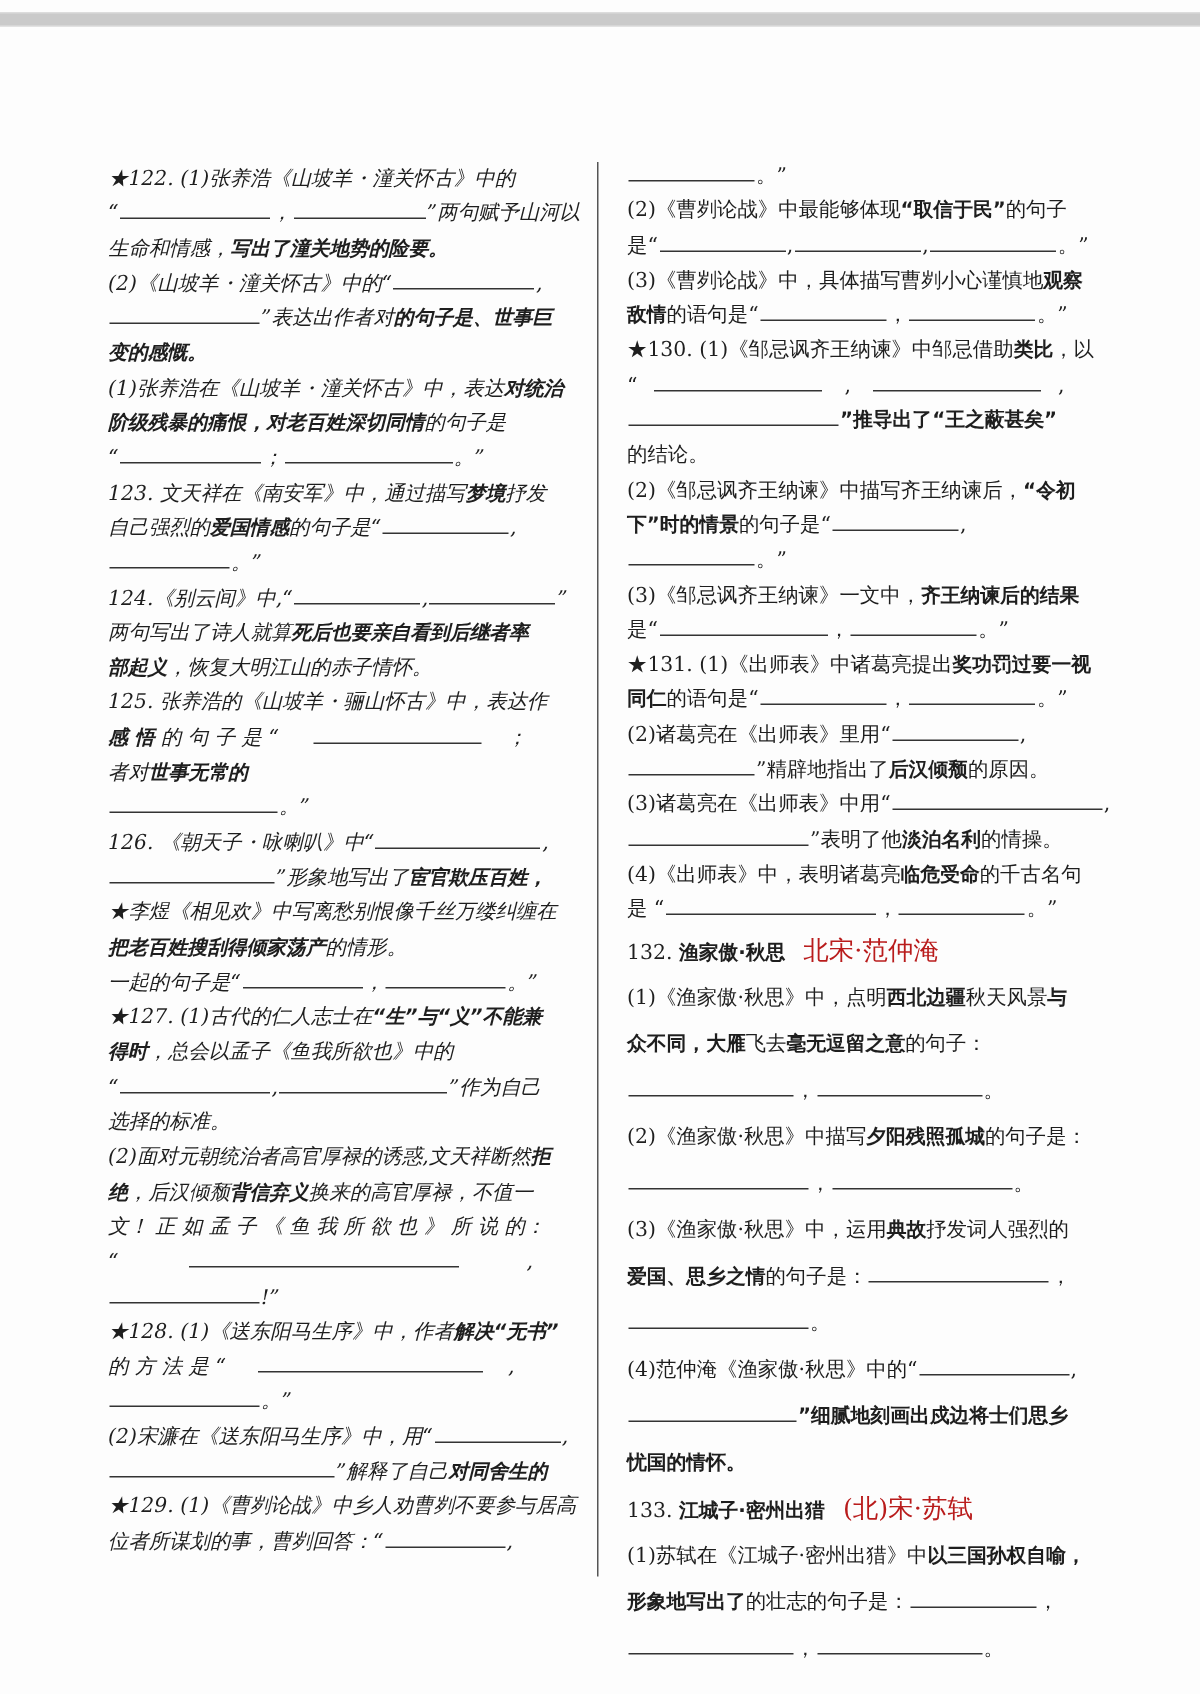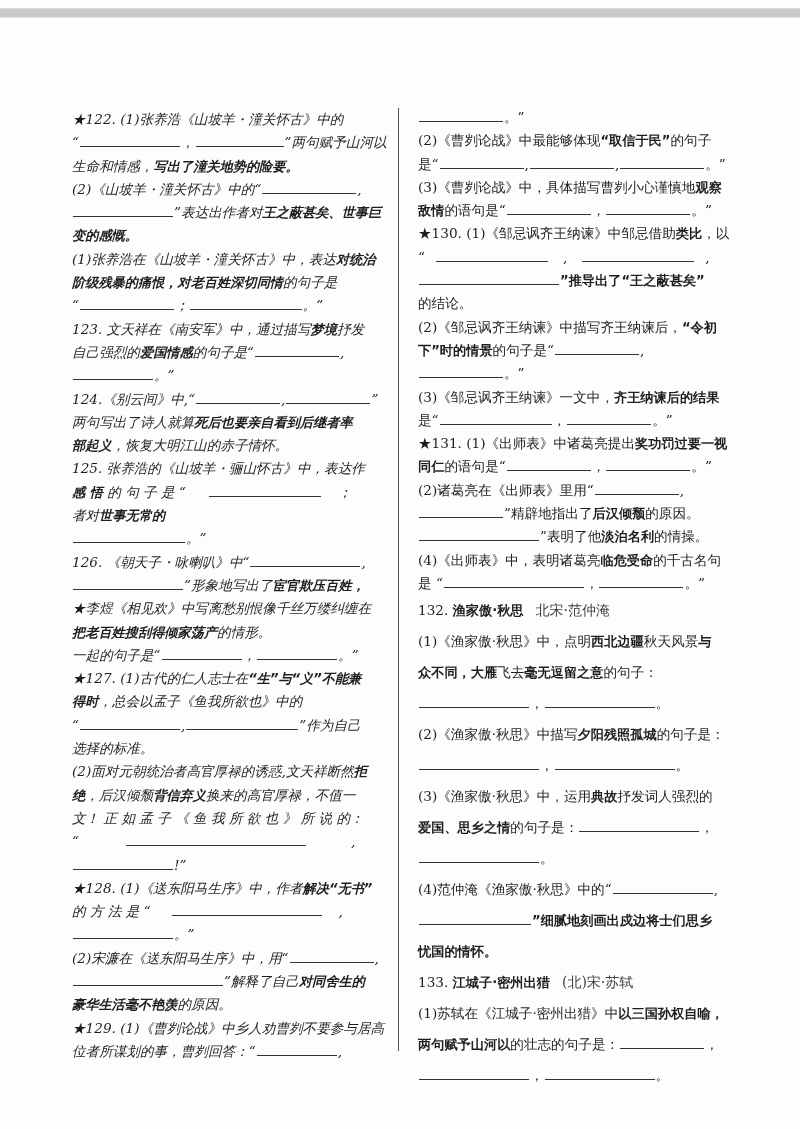--- a/index.html
+++ b/index.html
@@ -12,35 +12,35 @@
   .col { position: absolute; top: 108px; width: 316px; font-size: 13.6px; line-height: 23.3px; }
   .col.left { left: 72px; font-style: italic; }
   .col.right { left: 418px; top: 106px; }
   .line { white-space: nowrap; overflow: visible; height: 23.3px; }
   .line.tall { height: 31px; line-height: 31px; }
   .b { font-family: "DejaVu Sans", "Liberation Sans", sans-serif; font-weight: bold; font-size: 13.2px; margin-top: 44px; }
   .blank { display: inline-block; border-bottom: 1px solid #333; height: 14px; vertical-align: baseline; margin: 0 1px; }
   .w80 { width: 80px; } .w84 { width: 84px; } .w88 { width: 88px; } .w94 { width: 94px; }
   .w100 { width: 100px; } .w110 { width: 110px; } .w112 { width: 112px; } .w120 { width: 120px; }
   .w140 { width: 140px; } .w150 { width: 150px; } .w180 { width: 180px; }
-  .author { font-size: 14px; color: #404040; margin-left: 12px; }
+  .author { font-size: 17px; color: #b91c1c; margin-left: 12px; }
 </style>
 </head>
 <body>
 
 <div class="top-bar"></div>
 <div class="divider"></div>
 
 <div class="col left">
 
   <div class="line"><span>★122. (1)张养浩《山坡羊・潼关怀古》中的</span></div>
   <div class="line"><span>“</span><span class="blank w100"></span><span>，</span><span class="blank w88"></span><span>”两句赋予山河以</span></div>
   <div class="line"><span>生命和情感，</span><span class="b">写出了潼关地势的险要。</span></div>
   <div class="line"><span>(2)《山坡羊・潼关怀古》中的“</span><span class="blank w94"></span><span>,</span></div>
-  <div class="line"><span class="blank w100"></span><span>”表达出作者对</span><span class="b">王之蔽甚矣、世事巨</span></div>
+  <div class="line"><span class="blank w100"></span><span>”表达出作者对</span><span class="b">的句子是、世事巨</span></div>
   <div class="line"><span class="b">变的感慨。</span></div>
   <div class="line"><span>(1)张养浩在《山坡羊・潼关怀古》中，表达</span><span class="b">对统治</span></div>
   <div class="line"><span class="b">阶级残暴的痛恨，对老百姓深切同情</span><span>的句子是</span></div>
   <div class="line"><span>“</span><span class="blank w94"></span><span>；</span><span class="blank w112"></span><span>。”</span></div>
 
   <div class="line"><span>123. 文天祥在《南安军》中，通过描写</span><span class="b">梦境</span><span>抒发</span></div>
   <div class="line"><span>自己强烈的</span><span class="b">爱国情感</span><span>的句子是“</span><span class="blank w84"></span><span>,</span></div>
   <div class="line"><span class="blank w80"></span><span>。”</span></div>
 
   <div class="line"><span>124.《别云间》中,“</span><span class="blank w84"></span><span>,</span><span class="blank w84"></span><span>”</span></div>
@@ -67,21 +67,20 @@
   <div class="line"><span class="b">绝</span><span>，后汉倾颓</span><span class="b">背信弃义</span><span>换来的高官厚禄，不值一</span></div>
   <div class="line"><span>文！ 正 如 孟 子 《 鱼 我 所 欲 也 》 所 说 的：</span></div>
   <div class="line"><span>“</span><span style="display:inline-block;width:46px"></span><span class="blank w180"></span><span style="display:inline-block;width:44px"></span><span>,</span></div>
   <div class="line"><span class="blank w100"></span><span>!”</span></div>
 
   <div class="line"><span>★128. (1)《送东阳马生序》中，作者</span><span class="b">解决“无书”</span></div>
   <div class="line"><span>的 方 法 是 “</span><span style="display:inline-block;width:20px"></span><span class="blank w150"></span><span style="display:inline-block;width:16px"></span><span>,</span></div>
   <div class="line"><span class="blank w100"></span><span>。”</span></div>
   <div class="line"><span>(2)宋濂在《送东阳马生序》中，用“</span><span class="blank w84"></span><span>,</span></div>
   <div class="line"><span class="blank w150"></span><span>”解释了自己</span><span class="b">对同舍生的</span></div>
-  <div class="line"><span class="b">豪华生活毫不艳羡</span><span>的原因。</span></div>
 
   <div class="line"><span>★129. (1)《曹刿论战》中乡人劝曹刿不要参与居高</span></div>
   <div class="line"><span>位者所谋划的事，曹刿回答：“</span><span class="blank w80"></span><span>,</span></div>
 </div>
 
 <div class="col right">
   <div class="line"><span class="blank w84"></span><span>。”</span></div>
   <div class="line"><span>(2)《曹刿论战》中最能够体现</span><span class="b">“取信于民”</span><span>的句子</span></div>
   <div class="line"><span>是“</span><span class="blank w84"></span><span>,</span><span class="blank w84"></span><span>,</span><span class="blank w84"></span><span>。”</span></div>
   <div class="line"><span>(3)《曹刿论战》中，具体描写曹刿小心谨慎地</span><span class="b">观察</span></div>
@@ -94,34 +93,35 @@
   <div class="line"><span>(2)《邹忌讽齐王纳谏》中描写齐王纳谏后，</span><span class="b">“令初</span></div>
   <div class="line"><span class="b">下”时的情景</span><span>的句子是“</span><span class="blank w84"></span><span>,</span></div>
   <div class="line"><span class="blank w84"></span><span>。”</span></div>
   <div class="line"><span>(3)《邹忌讽齐王纳谏》一文中，</span><span class="b">齐王纳谏后的结果</span></div>
   <div class="line"><span>是“</span><span class="blank w112"></span><span>，</span><span class="blank w84"></span><span>。”</span></div>
 
   <div class="line"><span>★131. (1)《出师表》中诸葛亮提出</span><span class="b">奖功罚过要一视</span></div>
   <div class="line"><span class="b">同仁</span><span>的语句是“</span><span class="blank w84"></span><span>，</span><span class="blank w84"></span><span>。”</span></div>
   <div class="line"><span>(2)诸葛亮在《出师表》里用“</span><span class="blank w84"></span><span>,</span></div>
   <div class="line"><span class="blank w84"></span><span>”精辟地指出了</span><span class="b">后汉倾颓</span><span>的原因。</span></div>
+  <div class="line"><span>(3)诸葛亮在《出师表》中用“</span><span class="blank w140"></span><span>,</span></div>
   <div class="line"><span class="blank w120"></span><span>”表明了他</span><span class="b">淡泊名利</span><span>的情操。</span></div>
   <div class="line"><span>(4)《出师表》中，表明诸葛亮</span><span class="b">临危受命</span><span>的千古名句</span></div>
   <div class="line"><span>是 “</span><span class="blank w140"></span><span>，</span><span class="blank w84"></span><span>。”</span></div>
 
   <div class="line tall"><span>132.</span> <span class="b">渔家傲·秋思</span><span class="author">北宋·范仲淹</span></div>
   <div class="line tall"><span>(1)《渔家傲·秋思》中，点明</span><span class="b">西北边疆</span><span>秋天风景</span><span class="b">与</span></div>
   <div class="line tall"><span class="b">众不同，大雁</span><span>飞去</span><span class="b">毫无逗留之意</span><span>的句子：</span></div>
   <div class="line tall"><span class="blank w110"></span><span>，</span><span class="blank w110"></span><span>。</span></div>
   <div class="line tall"><span>(2)《渔家傲·秋思》中描写</span><span class="b">夕阳残照孤城</span><span>的句子是：</span></div>
   <div class="line tall"><span class="blank w120"></span><span>，</span><span class="blank w120"></span><span>。</span></div>
   <div class="line tall"><span>(3)《渔家傲·秋思》中，运用</span><span class="b">典故</span><span>抒发词人强烈的</span></div>
   <div class="line tall"><span class="b">爱国、思乡之情</span><span>的句子是：</span><span class="blank w120"></span><span>，</span></div>
   <div class="line tall"><span class="blank w120"></span><span>。</span></div>
   <div class="line tall"><span>(4)范仲淹《渔家傲·秋思》中的“</span><span class="blank w100"></span><span>,</span></div>
   <div class="line tall"><span class="blank w112"></span><span class="b">”细腻地刻画出戍边将士们思乡</span></div>
   <div class="line tall"><span class="b">忧国的情怀。</span></div>
 
   <div class="line tall"><span>133.</span> <span class="b">江城子·密州出猎</span><span class="author">(北)宋·苏轼</span></div>
   <div class="line tall"><span>(1)苏轼在《江城子·密州出猎》中</span><span class="b">以三国孙权自喻，</span></div>
-  <div class="line tall"><span class="b">两句赋予山河以</span><span>的壮志的句子是：</span><span class="blank w84"></span><span>，</span></div>
+  <div class="line tall"><span class="b">形象地写出了</span><span>的壮志的句子是：</span><span class="blank w84"></span><span>，</span></div>
   <div class="line tall"><span class="blank w110"></span><span>，</span><span class="blank w110"></span><span>。</span></div>
 </div>
 
 </body></html>

